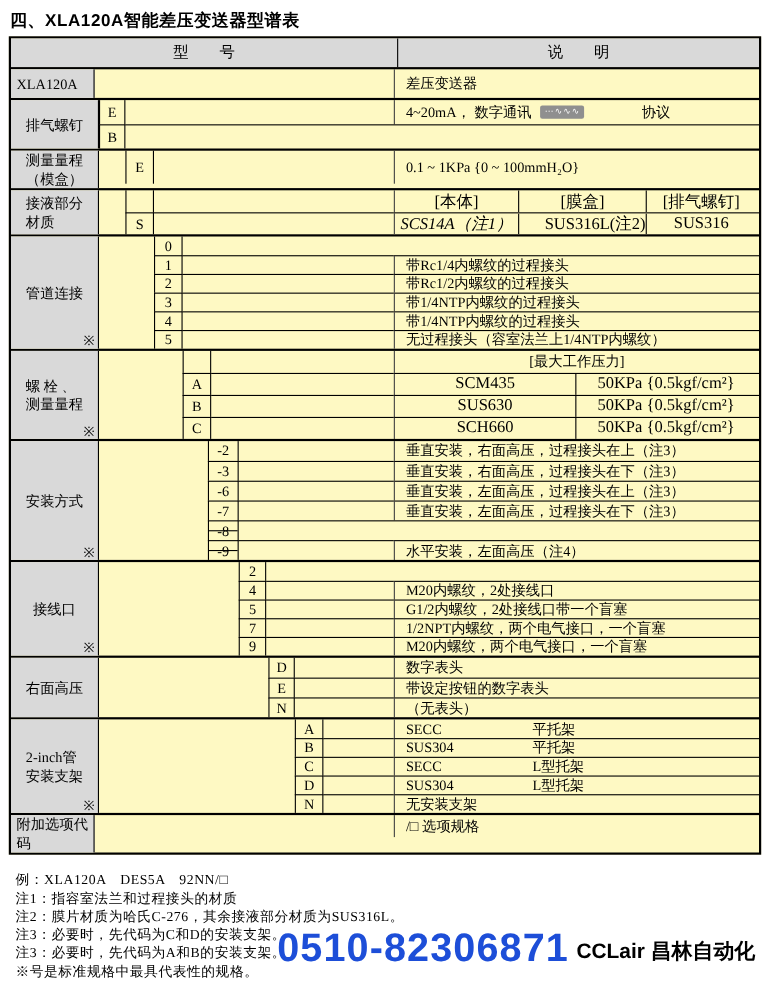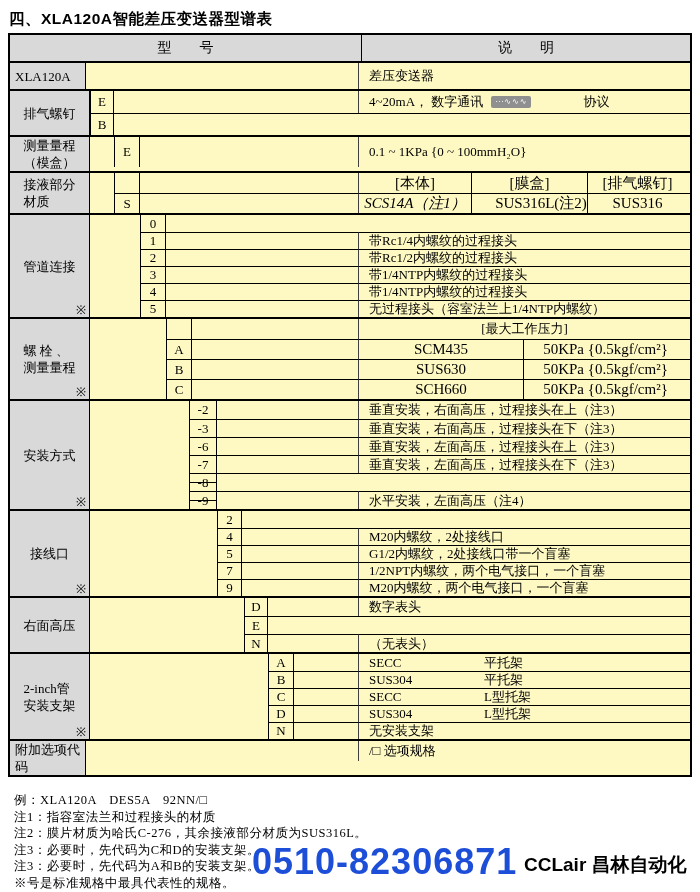--- a/index.html
+++ b/index.html
@@ -321,20 +321,21 @@
           <div class="row" style="height: 18px;">
             <div class="gap" style="width: 154px;"></div>
             <div class="code" style="width: 24px;">D</div>
             <div class="fill"></div>
             <div class="desc">数字表头</div>
           </div>
           <div class="row" style="height: 18px;">
             <div class="gap" style="width: 154px;"></div>
             <div class="code" style="width: 24px;">E</div>
             <div class="fill"></div>
+            <div class="desc">带设定按钮的数字表头</div>
           </div>
           <div class="row" style="height: 18px;">
             <div class="gap" style="width: 154px;"></div>
             <div class="code" style="width: 24px;">N</div>
             <div class="fill"></div>
             <div class="desc">（无表头）</div>
           </div>
         </div>
       </div>
       <div class="section">

